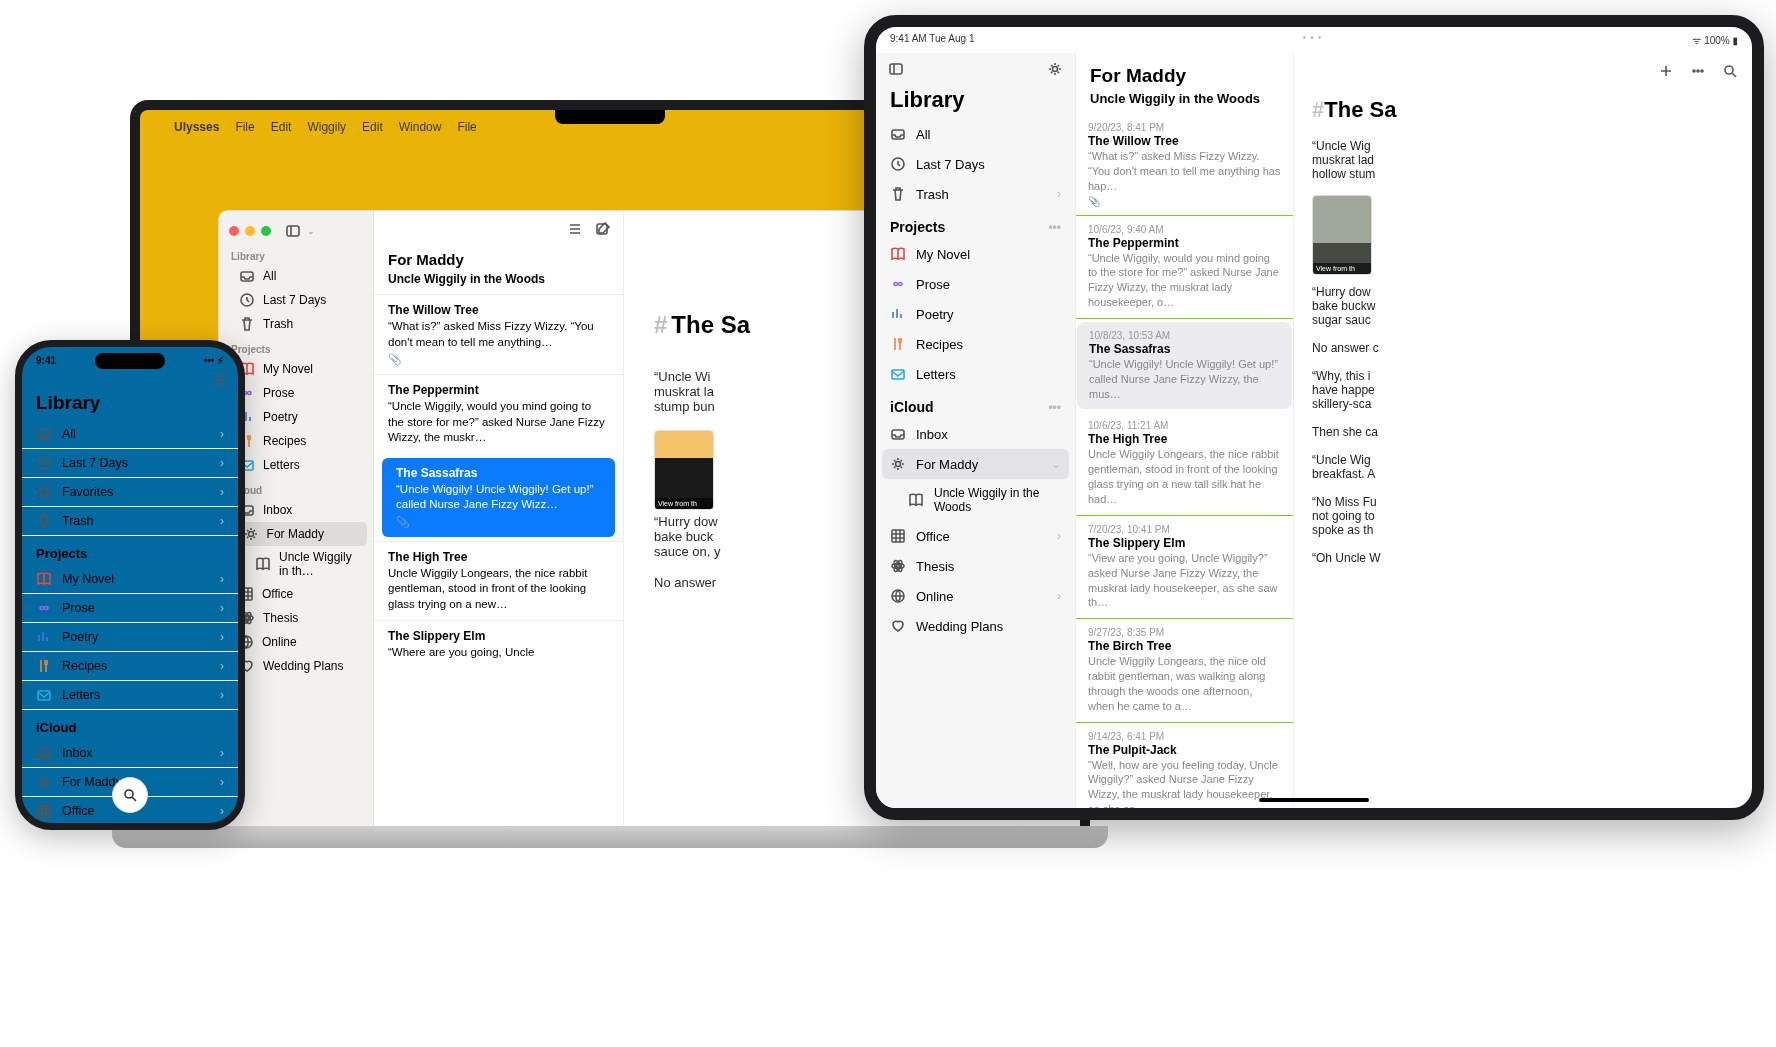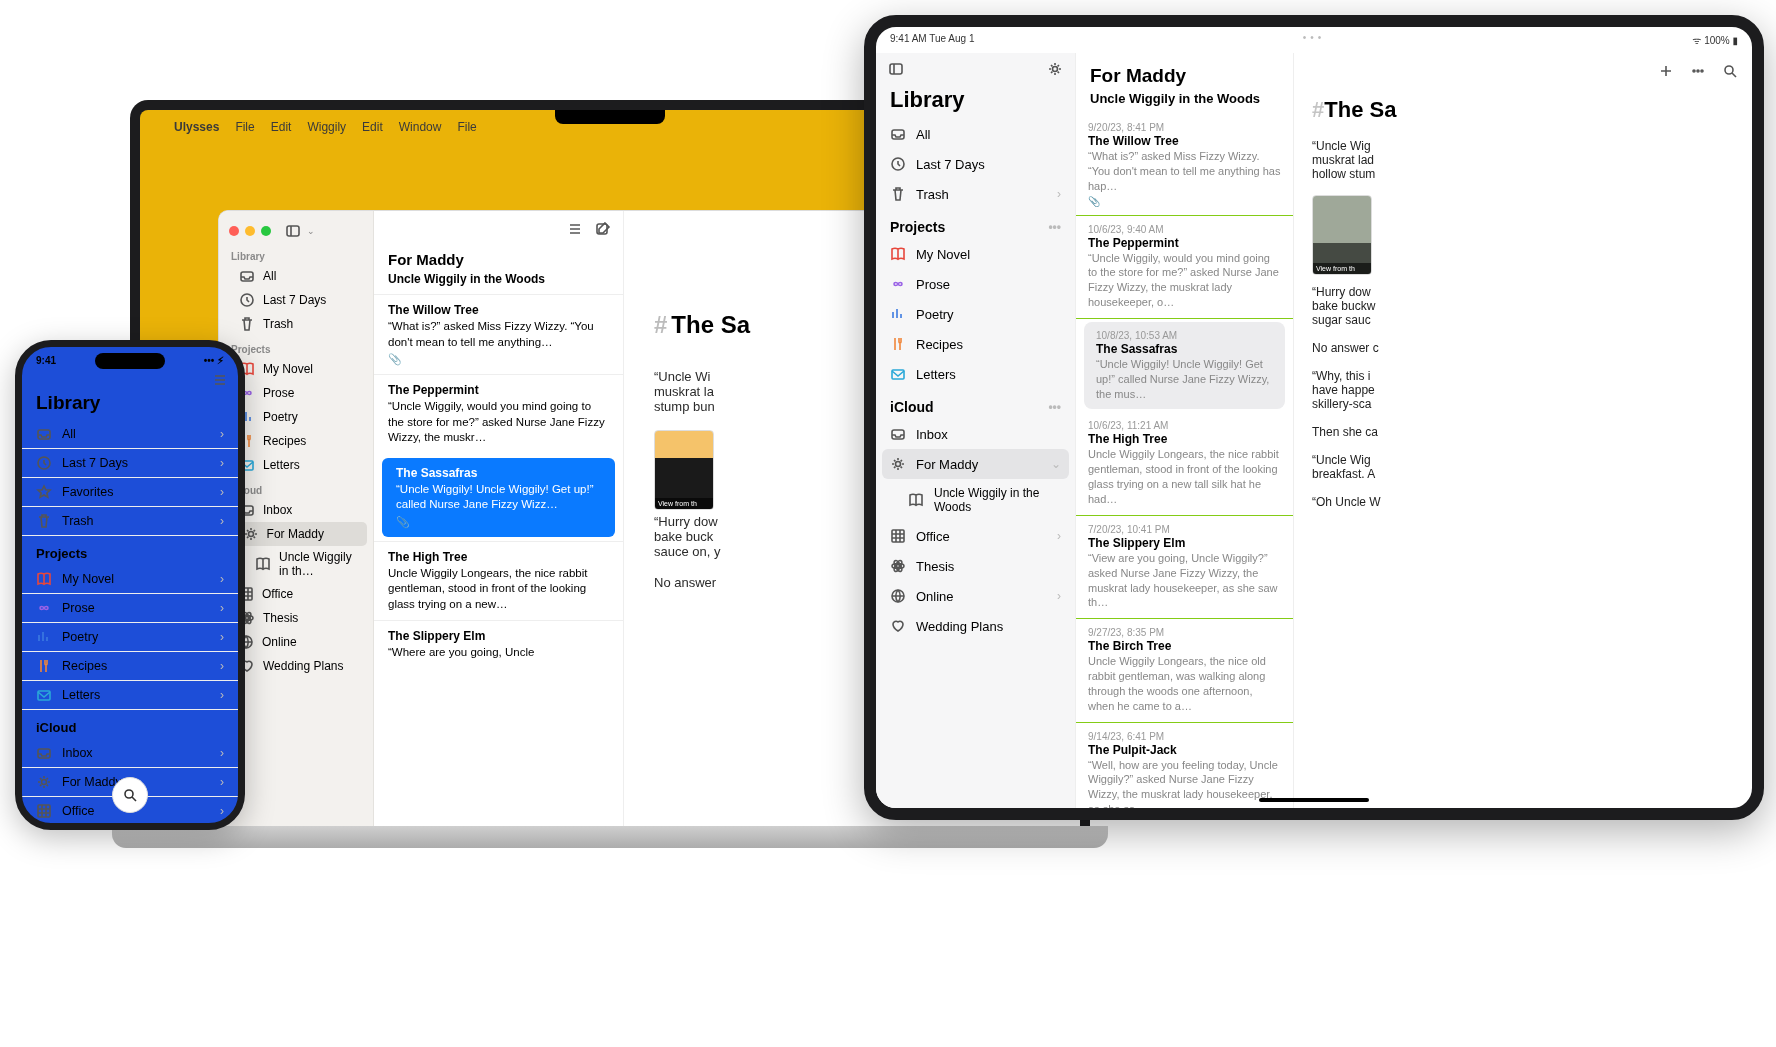--- a/index.html
+++ b/index.html
@@ -1,20 +1,20 @@
 <!DOCTYPE html>
 <html><head>
 <meta charset="utf-8">
 <style>
 html,body{margin:0;padding:0;background:#fff;font-family:-apple-system,BlinkMacSystemFont,"Helvetica Neue",Arial,sans-serif;color:#000;-webkit-font-smoothing:antialiased}
 *{box-sizing:border-box}
 .stage{position:relative;width:1776px;height:1047px;overflow:hidden}
 
 
-.iphone{position:absolute;left:15px;top:340px;width:230px;height:490px;border:7px solid #1c1c1e;border-radius:36px;background:#1d4ed8;overflow:hidden;z-index:1;box-shadow:0 8px 30px rgba(0,0,0,.25)}
+.iphone{position:absolute;left:15px;top:340px;width:230px;height:490px;border:7px solid #1c1c1e;border-radius:36px;background:#0369a1;overflow:hidden;z-index:1;box-shadow:0 8px 30px rgba(0,0,0,.25)}
 .iphone .notch{position:absolute;top:6px;left:50%;transform:translateX(-50%);width:70px;height:16px;background:#000;border-radius:10px;z-index:5}
 .iphone .status{display:flex;justify-content:space-between;padding:8px 14px 0;font-size:10px;font-weight:600}
 .iphone .nav{display:flex;justify-content:flex-end;padding:6px 10px 0;gap:8px;color:#555}
 .iphone .title{font-size:19px;font-weight:800;padding:4px 14px 6px}
 .iphone .row{display:flex;align-items:center;gap:10px;padding:6px 14px;border-bottom:1px solid #eee;font-size:12.5px}
 .iphone .row .chev{margin-left:auto;color:#bbb;font-size:12px}
 .iphone .section{font-size:13px;font-weight:700;padding:10px 14px 4px}
 .iphone .fab{position:absolute;bottom:10px;left:50%;transform:translateX(-50%);width:36px;height:36px;border-radius:18px;background:#fff;border:1px solid #ddd;display:flex;align-items:center;justify-content:center}
 .ico{width:16px;height:16px;flex:0 0 16px;display:flex;align-items:center;justify-content:center}
 .ico svg{width:16px;height:16px;stroke:#555;fill:none;stroke-width:1.6}
@@ -74,21 +74,21 @@
 .ip-side .cat .dots{color:#bbb;font-size:12px}
 .ip-side .row{display:flex;align-items:center;gap:10px;padding:7px 14px;font-size:13px}
 .ip-side .row .chev{margin-left:auto;color:#bbb;font-size:12px}
 .ip-side .row.sel{background:#e4e4e6;border-radius:6px;margin:0 6px;padding:7px 8px}
 .ip-side .row.sub{padding-left:32px;font-size:12px}
 
 .ip-mid{width:218px;border-right:1px solid #eee;display:flex;flex-direction:column}
 .ip-mid h2{margin:0;padding:12px 14px 2px;font-size:19px;font-weight:800}
 .ip-mid h3{margin:0;padding:2px 14px 8px;font-size:13px;font-weight:700}
 .ip-mid .sheet{padding:8px 12px;border-bottom:1px solid #84cc16}
-.ip-mid .sheet.sel{background:#ececee;border-radius:8px;margin:3px 8px;border:none}
+.ip-mid .sheet.sel{background:#ececee;border-radius:8px;margin:3px 1px;border:none}
 .ip-mid .sheet .sd{font-size:10px;color:#999}
 .ip-mid .sheet .st{font-size:12px;font-weight:700;margin-top:1px}
 .ip-mid .sheet .sp{font-size:11px;color:#888;line-height:1.35;margin-top:1px}
 .ip-mid .sheet .att{font-size:10px;color:#999;margin-top:2px}
 
 .ip-ed{flex:1;display:flex;flex-direction:column}
 .ip-ed .top{display:flex;justify-content:flex-end;gap:16px;padding:10px 14px;color:#555}
 .ip-ed .body{padding:8px 0 0 18px}
 .ip-ed h1{font-size:22px;font-weight:800;margin:0 0 16px}
 .ip-ed h1 .hash{color:#c4c4c4}
@@ -755,20 +755,23 @@
         <p style="white-space:pre-line">“Hurry dow
 bake buckw
 sugar sauc</p>
         <p>No answer c</p>
         <p style="white-space:pre-line">“Why, this i
 have happe
 skillery-sca</p>
         <p>Then she ca</p>
         <p style="white-space:pre-line">“Uncle Wig
 breakfast. A</p>
+        <p style="white-space:pre-line">“No Miss Fu
+not going to
+spoke as th</p>
         <p>“Oh Uncle W</p>
       </div>
     </div>
   </div>
   <div class="ip-home"></div>
 </div>
 
 </div>
 
 </body></html>

